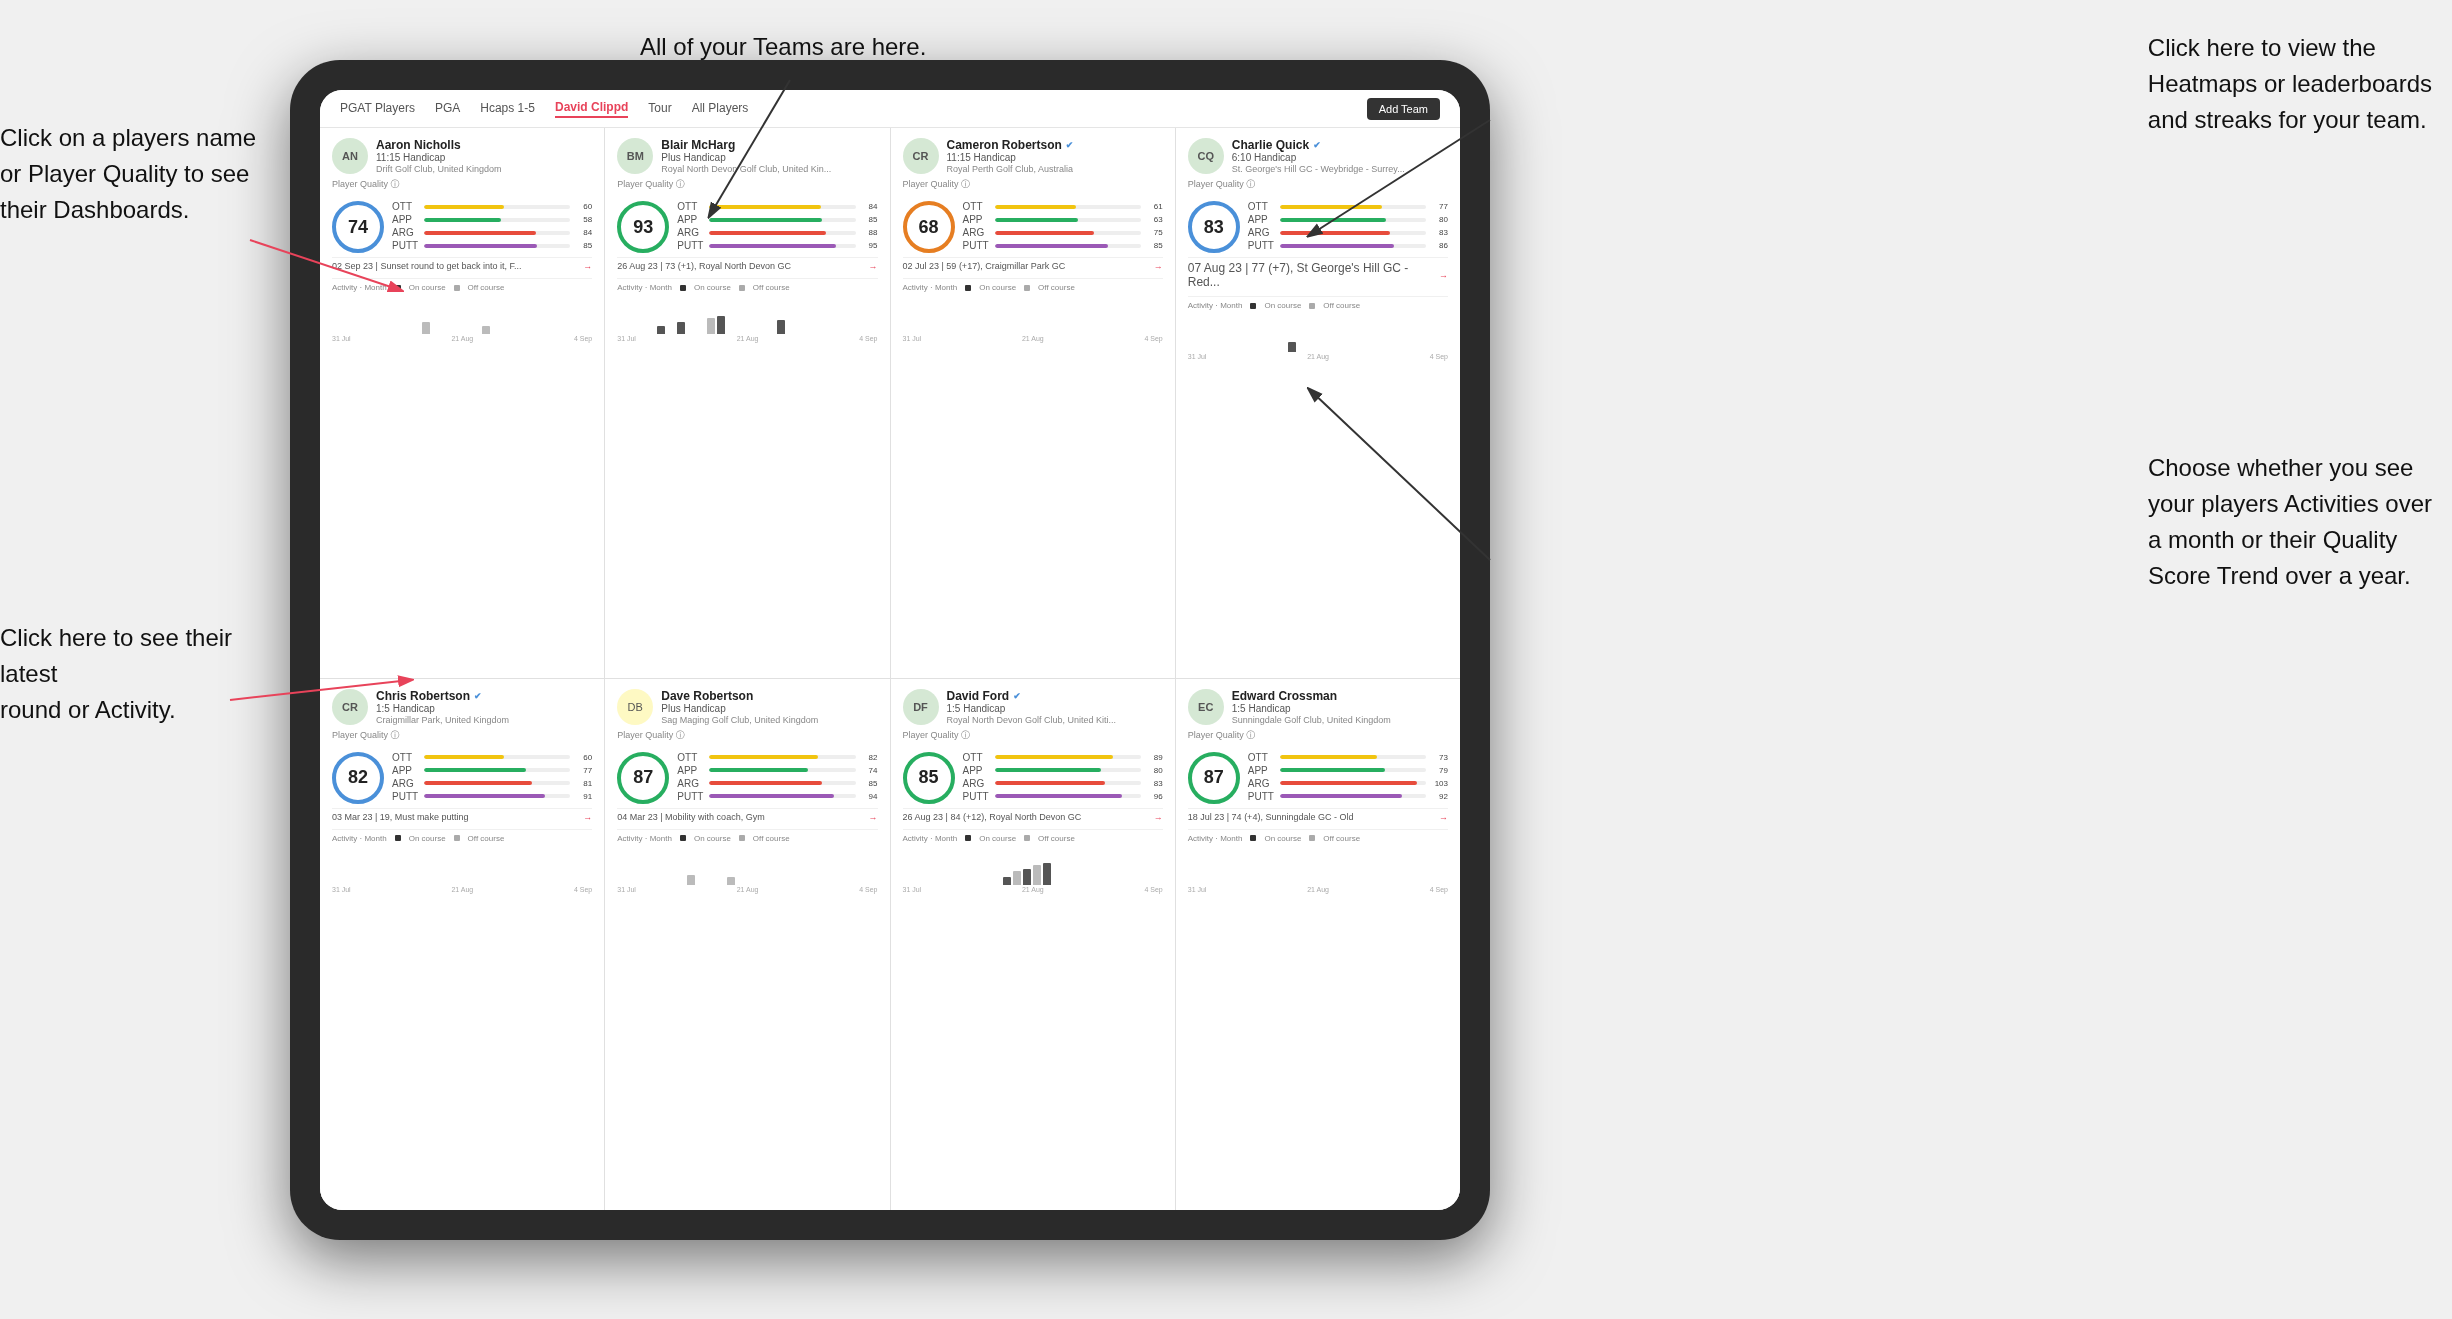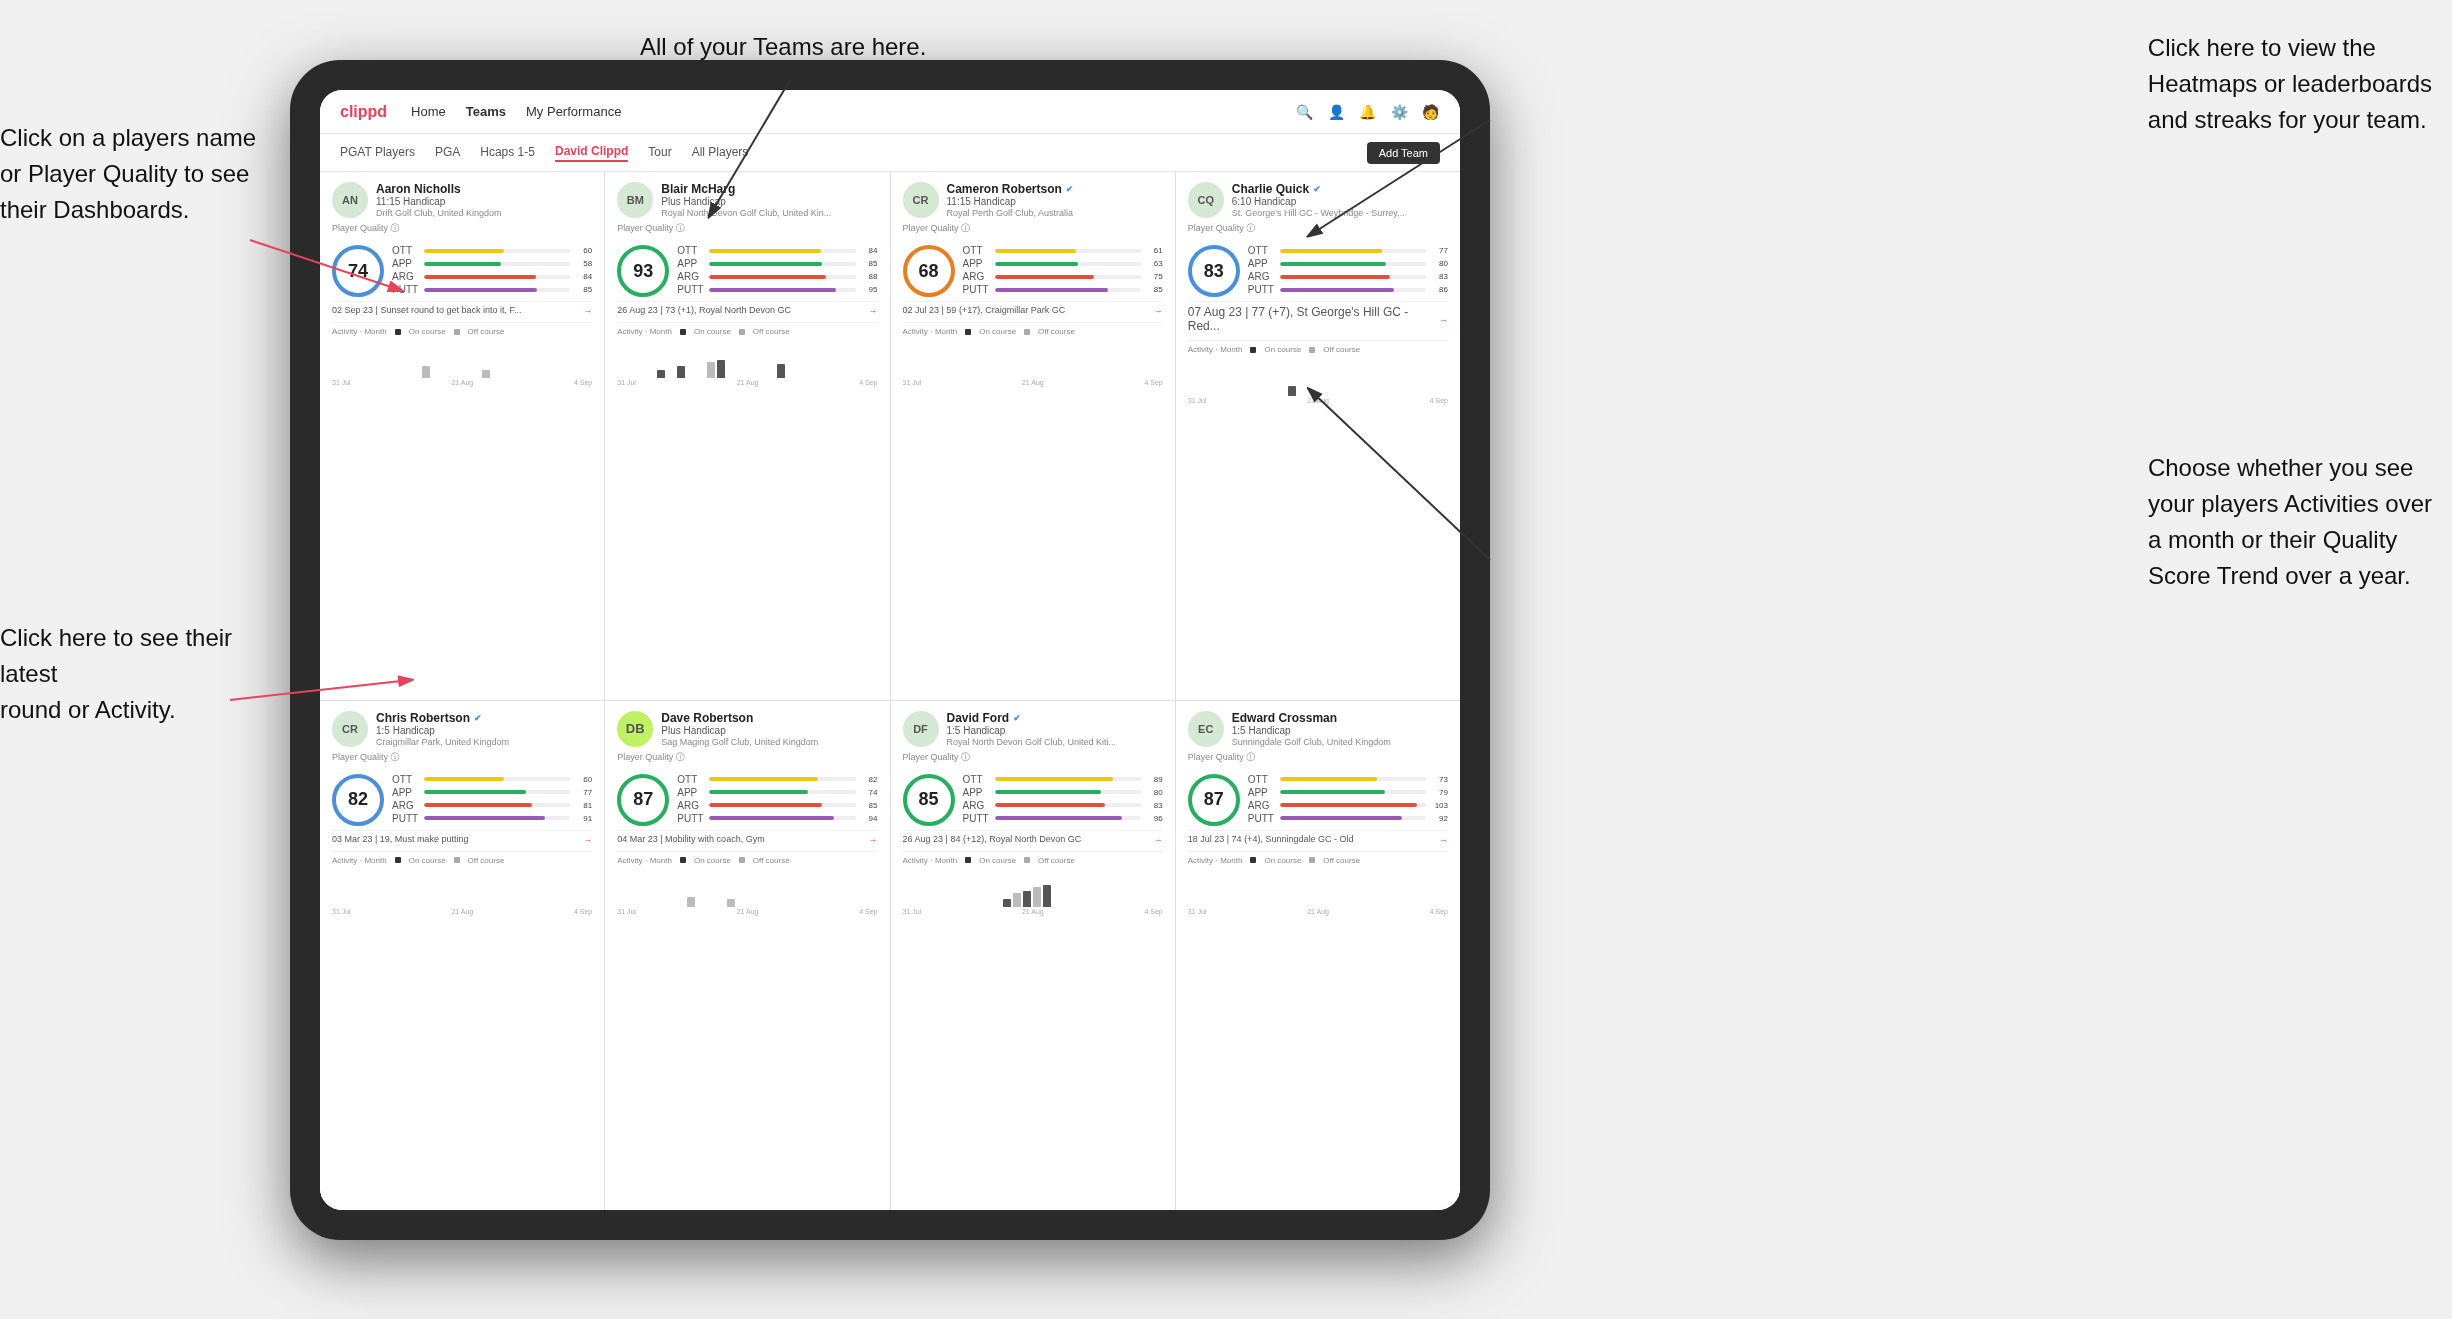--- a/index.html
+++ b/index.html
@@ -395,35 +395,20 @@
       font-size: 9px;
       color: #4a90d9;
     }
   </style>
 </head>
 <body>
 
 <div class="ipad-frame">
   <div class="ipad-screen">
 
-    <div class="navbar">
-      <div class="nav-logo">clippd</div>
-      <div class="nav-items">
-        <div class="nav-item">Home</div>
-        <div class="nav-item active">Teams</div>
-        <div class="nav-item">My Performance</div>
-      </div>
-      <div class="nav-icons">
-        <span class="nav-icon">🔍</span>
-        <span class="nav-icon">👤</span>
-        <span class="nav-icon">🔔</span>
-        <span class="nav-icon">⚙️</span>
-        <span class="nav-icon">🧑</span>
-      </div>
-    </div>
 
     <div class="sub-tabs">
       <div class="sub-tab">PGAT Players</div>
       <div class="sub-tab">PGA</div>
       <div class="sub-tab">Hcaps 1-5</div>
       <div class="sub-tab active">David Clippd</div>
       <div class="sub-tab">Tour</div>
       <div class="sub-tab">All Players</div>
       <div class="add-team-btn">Add Team</div>
     </div>
@@ -845,21 +830,21 @@
       </div>
       <div class="chart-labels">
         <span>31 Jul</span>
         <span>21 Aug</span>
         <span>4 Sep</span>
       </div>
     </div>
   </div>
         <div class="player-card">
     <div class="player-header">
-      <div class="player-avatar" style="background:#bef264;color:#555;font-size:13px;font-weight:700;">DB</div>
+      <div class="player-avatar" style="background:#fef9c3;color:#555;font-size:11px;font-weight:400;">DB</div>
       <div class="player-info">
         <div class="player-name">Dave Robertson </div>
         <div class="player-handicap">Plus Handicap</div>
         <div class="player-club">Sag Maging Golf Club, United Kingdom</div>
       </div>
     </div>
     <div class="quality-label">Player Quality ⓘ</div>
     <div class="quality-section">
       <div class="quality-circle" style="border-color:#27ae60;">87</div>
       <div class="stats-rows">

